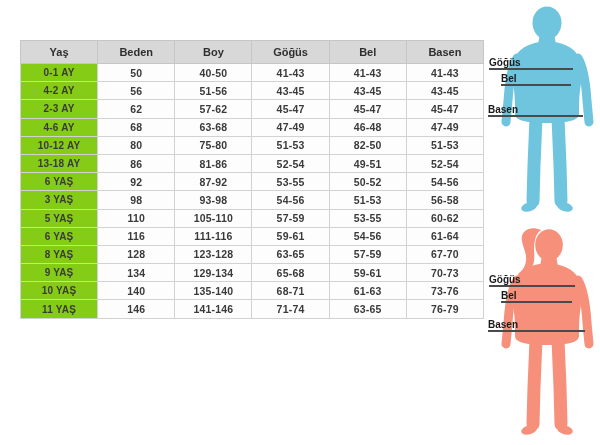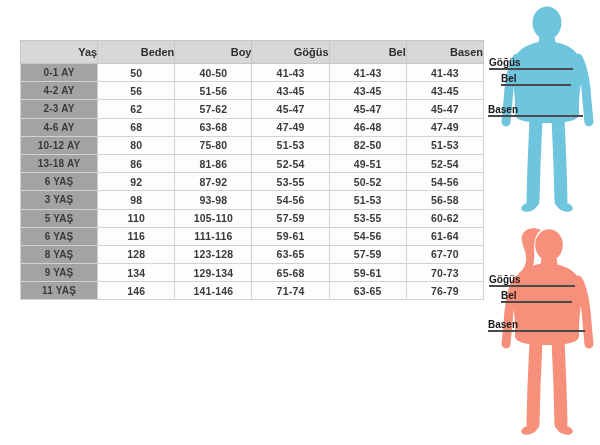--- a/index.html
+++ b/index.html
@@ -7,29 +7,29 @@
     width:600px;height:445px;position:relative;background:#ffffff;
     font-family:"Liberation Sans",sans-serif;overflow:hidden;
   }
   table.size-table{
     position:absolute;left:20px;top:40px;width:464px;
     border-collapse:collapse;table-layout:fixed;
   }
   table.size-table th{
     background:#d8d8d8;border:1px solid #c6c6c6;
     font-size:11px;font-weight:700;color:#2f2f2f;
-    height:22px;text-align:right;padding:0;
+    height:22px;text-align:center;padding:0;
   }
   table.size-table td{
     background:#fdfdfd;border:1px solid #d2d2d2;
     font-size:10.5px;font-weight:600;color:#3a3a3a;
     height:17.2px;text-align:center;padding:0;letter-spacing:.2px;
   }
   table.size-table td.rowlabel{
-    background:#a3a3a3;font-size:10px;margin-top:48px;
+    background:#84cc16;font-size:10px;margin-top:48px;
   }
   .figure{position:absolute;}
   .figure svg{display:block;}
   .measure{
     position:absolute;height:11px;border-bottom:2px solid #4a4a4a;
     font-size:10px;font-weight:700;color:#1a1a1a;line-height:11px;
     white-space:nowrap;
   }
 </style>
 </head>
@@ -135,20 +135,28 @@
         <td>57-59</td>
         <td>67-70</td>
       </tr>
       <tr>
         <td class="rowlabel">9 YAŞ</td>
         <td>134</td>
         <td>129-134</td>
         <td>65-68</td>
         <td>59-61</td>
         <td>70-73</td>
+      </tr>
+      <tr>
+        <td class="rowlabel">10 YAŞ</td>
+        <td>140</td>
+        <td>135-140</td>
+        <td>68-71</td>
+        <td>61-63</td>
+        <td>73-76</td>
       </tr>
       <tr>
         <td class="rowlabel">11 YAŞ</td>
         <td>146</td>
         <td>141-146</td>
         <td>71-74</td>
         <td>63-65</td>
         <td>76-79</td>
       </tr>
     </tbody>

